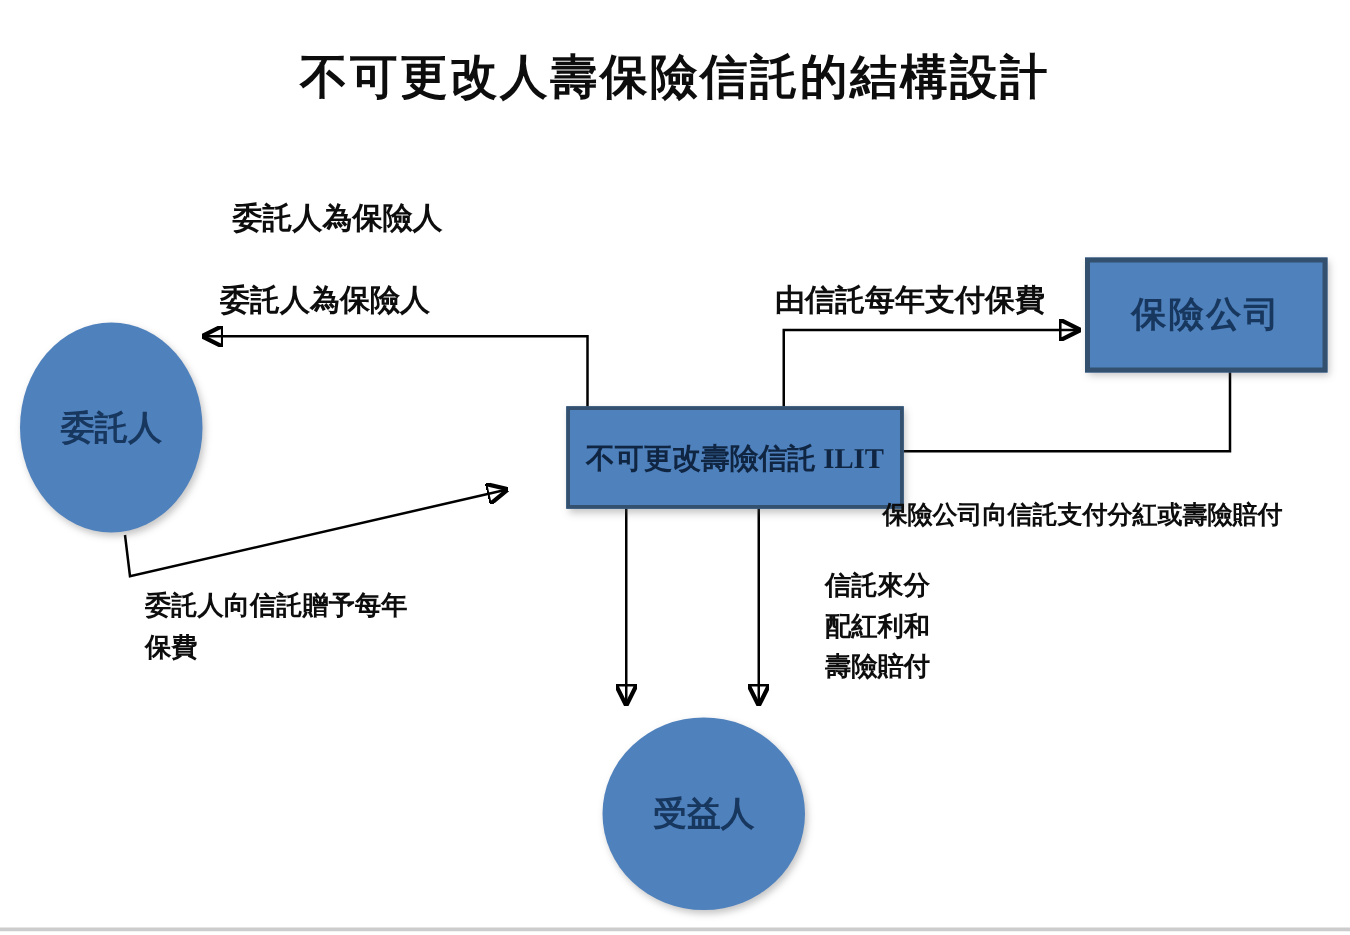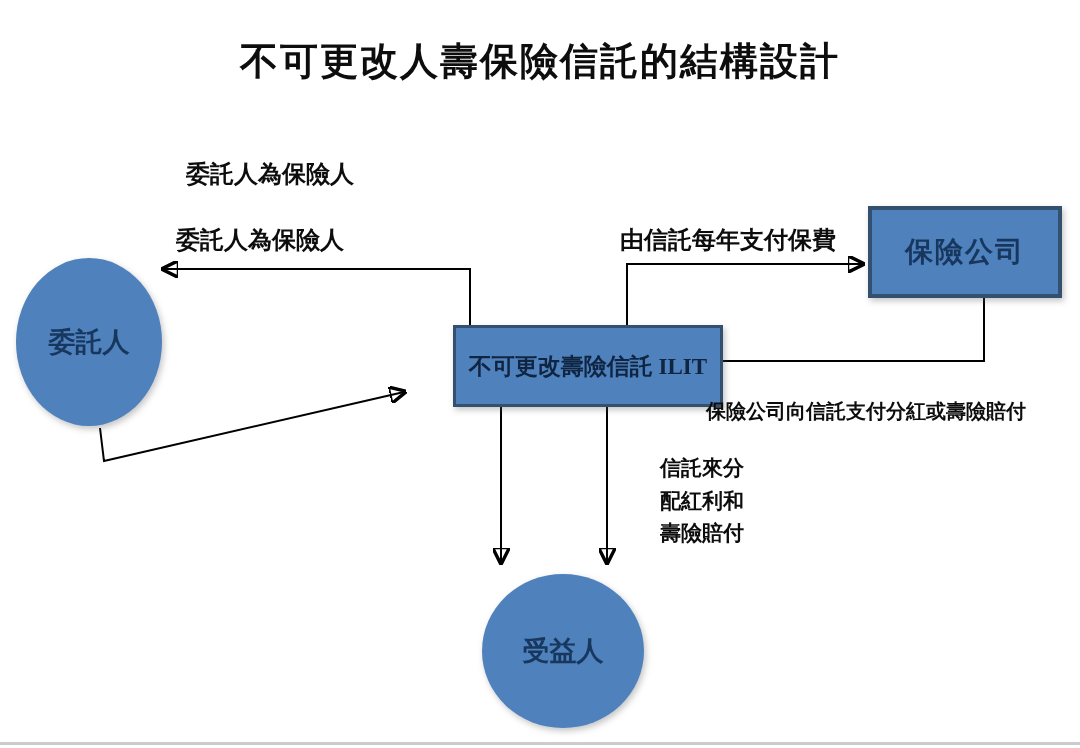--- a/index.html
+++ b/index.html
@@ -171,19 +171,20 @@
   </div>
 
   <div class="flow-label lbl-grantor-insured">委託人為保險人</div>
 
   <div class="flow-label lbl-trust-holds">委託人為保險人</div>
 
   <div class="flow-label lbl-trust-pays">由信託每年支付保費</div>
 
   <div class="flow-label lbl-insurer-pays">保險公司向信託支付分紅或壽險賠付</div>
 
+  <div class="flow-label lbl-grantor-gifts">委託人向信託贈予每年保費</div>
 
 
   <div class="flow-label lbl-distribute">信託來分配紅利和壽險賠付</div>
 
   <div class="bottom-divider"></div>
 
 </div>
 
 </body></html>

